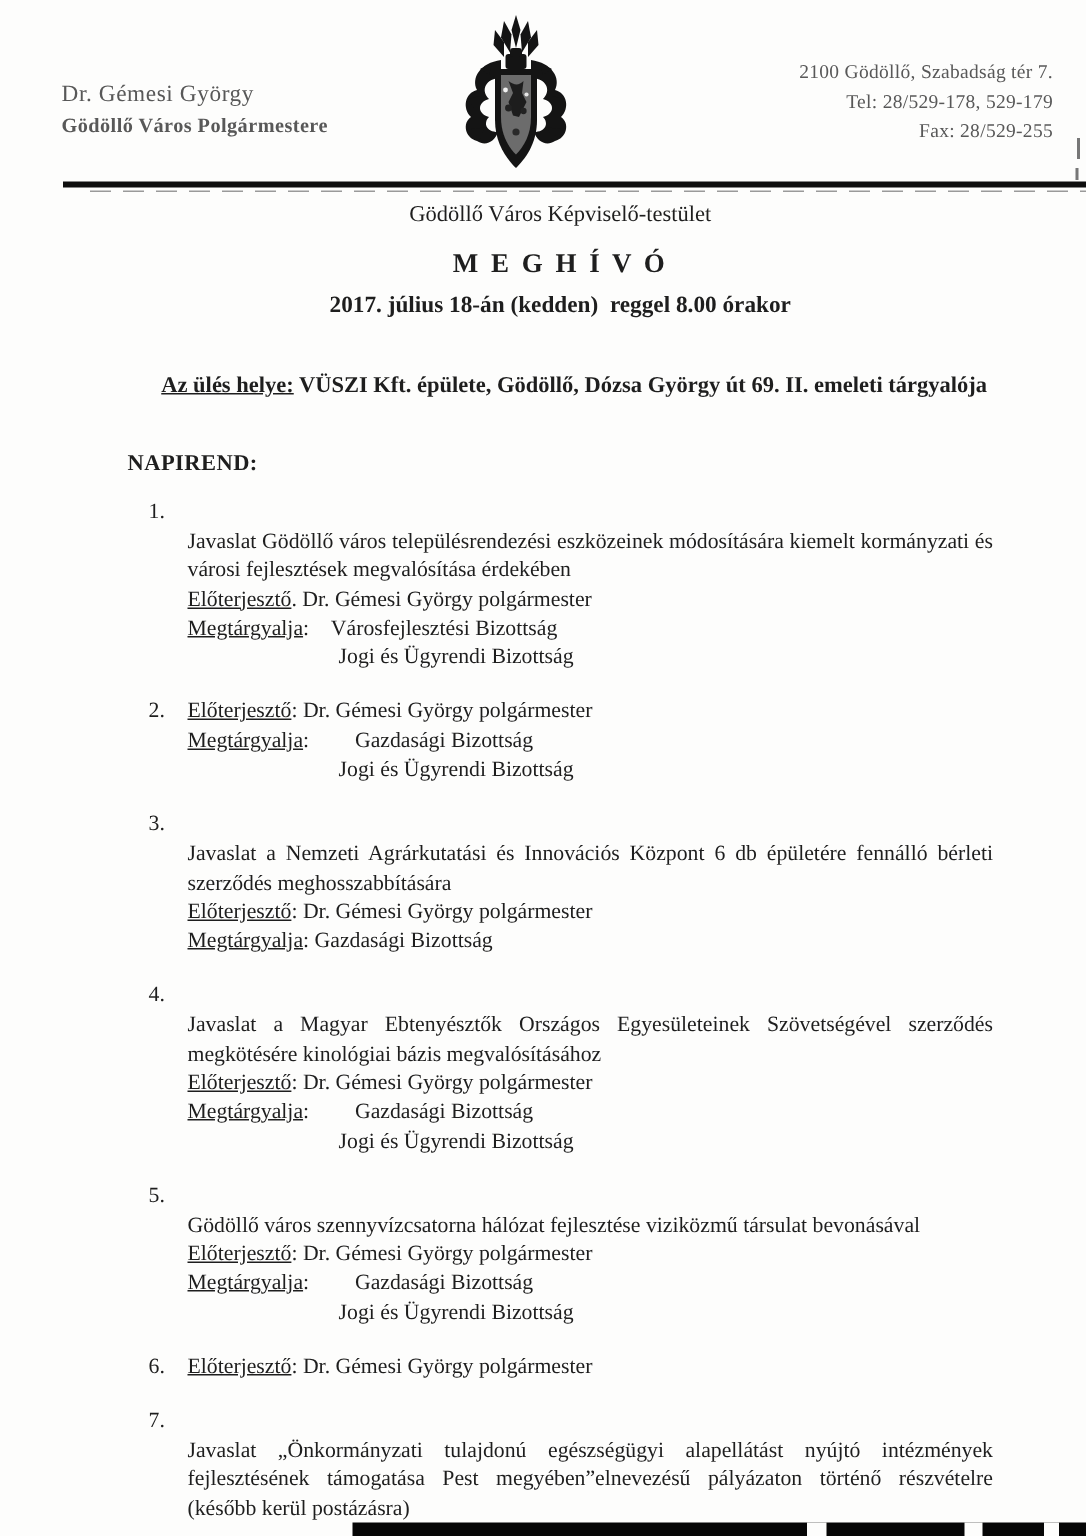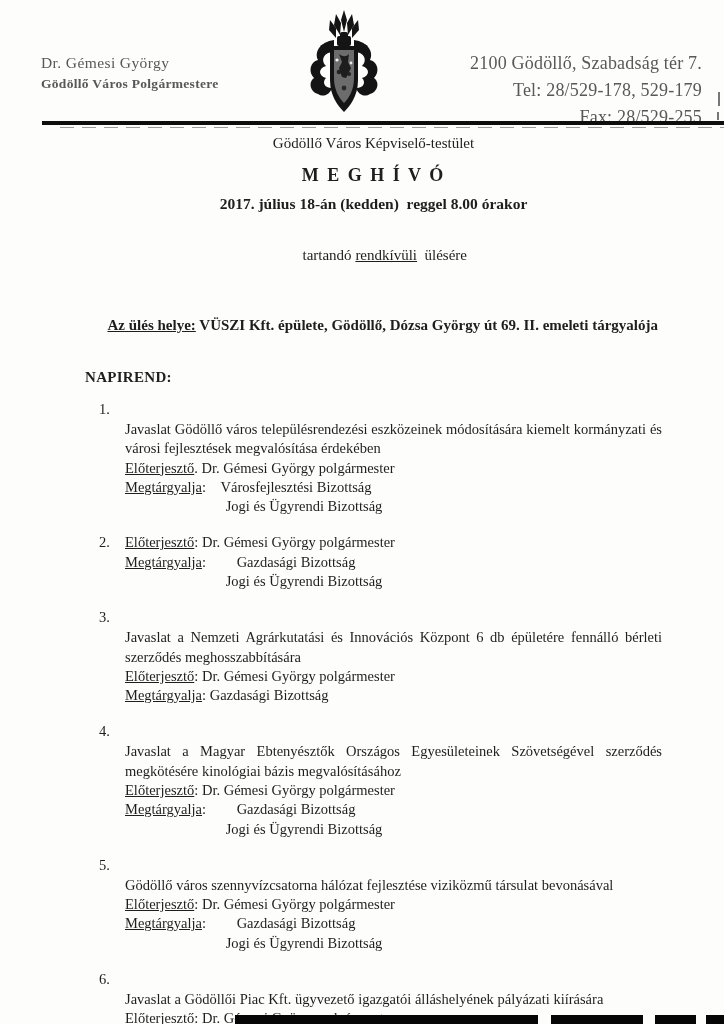--- a/index.html
+++ b/index.html
@@ -10,22 +10,22 @@
     position:relative; width:724px; height:1024px; margin:0 auto;
     background:var(--page-bg); overflow:hidden;
     font-family:"Liberation Serif","DejaVu Serif",serif;
     color:var(--ink);
   }
   
   .letterhead{position:relative; height:122px;}
   .sender{position:absolute; left:41px; top:52px; color:var(--header-ink); line-height:1.45;}
   .sender .name{font-size:15.5px; letter-spacing:.4px;}
   .sender .role{font-size:13.5px; letter-spacing:.3px;font-weight:bold;}
-  .contact{position:absolute; right:22px; top:50px; text-align:right; color:var(--header-ink);
-           font-size:18px; line-height:1.5; letter-spacing:.2px;}
+  .contact{position:absolute; right:22px; top:38px; text-align:right; color:var(--header-ink);
+           font-size:13px; line-height:1.5; letter-spacing:.2px;}
   .crest{position:absolute; left:306px; top:8px;}
   .rule{position:absolute; left:42px; right:0; top:121px; height:4px; background:var(--rule);}
   .rule-sub{position:absolute; left:60px; right:0; top:127px; height:1px;
             background:repeating-linear-gradient(to right,#9a9a9a 0 14px,transparent 14px 22px);}
   
   .doc-body{padding:10px 62px 0 85px;}
   .ref-number{font-size:15px; margin-top:4px;}
   .center{text-align:center;}
   .title-main{font-size:18px; font-weight:bold; letter-spacing:2px; margin-top:13px;}
   .title-sub{font-size:15px; margin-top:3px;}
@@ -108,23 +108,20 @@
     <div class="rule-sub"></div>
   </div>
 
   <div class="doc-body">
 
     <div class="center title-sub">Gödöllő Város Képviselő-testület</div>
     <div class="center title-main">M E G H Í V Ó</div>
 
     <div class="center datetime">2017. július 18-án (kedden)  reggel 8.00 órakor</div>
 
-    <div class="center session">
-      <span style="white-space:pre-wrap;">tartandó </span><span class="u">rendkívüli</span><span style="white-space:pre-wrap;">  ülésére</span>
-    </div>
 
     <div class="venue">
       <span class="u">Az ülés helye:</span><span> VÜSZI Kft. épülete, Gödöllő, Dózsa György út 69. II. emeleti tárgyalója</span>
     </div>
 
     <div class="napirend">NAPIREND:</div>
 
     <div class="agenda" id="agenda-list">
     <div class="agenda-item">
       <div class="num">1.</div>
@@ -205,21 +202,20 @@
                 <span>Gazdasági Bizottság</span>
                 <span class="c-extra">Jogi és Ügyrendi Bizottság</span>
               </span>
         </div>
       </div>
     </div>
 
     <div class="agenda-item">
       <div class="num">6.</div>
       <div class="itbody">
-        <div class="item-text">Javaslat a Gödöllői Piac Kft. ügyvezető igazgatói álláshelyének pályázati kiírására</div>
         <div class="subline presenter">
           <span class="u">Előterjesztő</span><span class="sep">: </span><span>Dr. Gémesi György polgármester</span>
         </div>
 
       </div>
     </div>
 
     <div class="agenda-item">
       <div class="num">7.</div>
       <div class="itbody">

